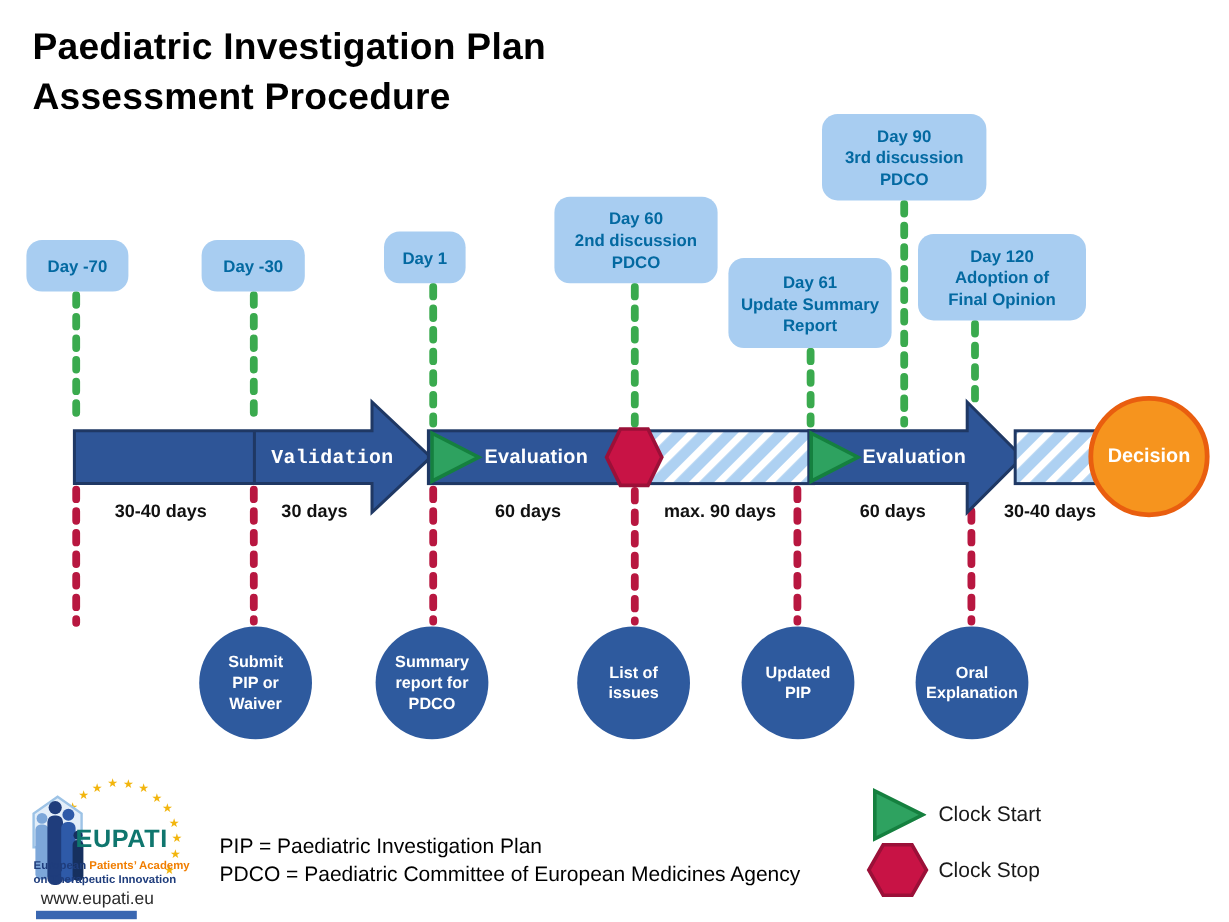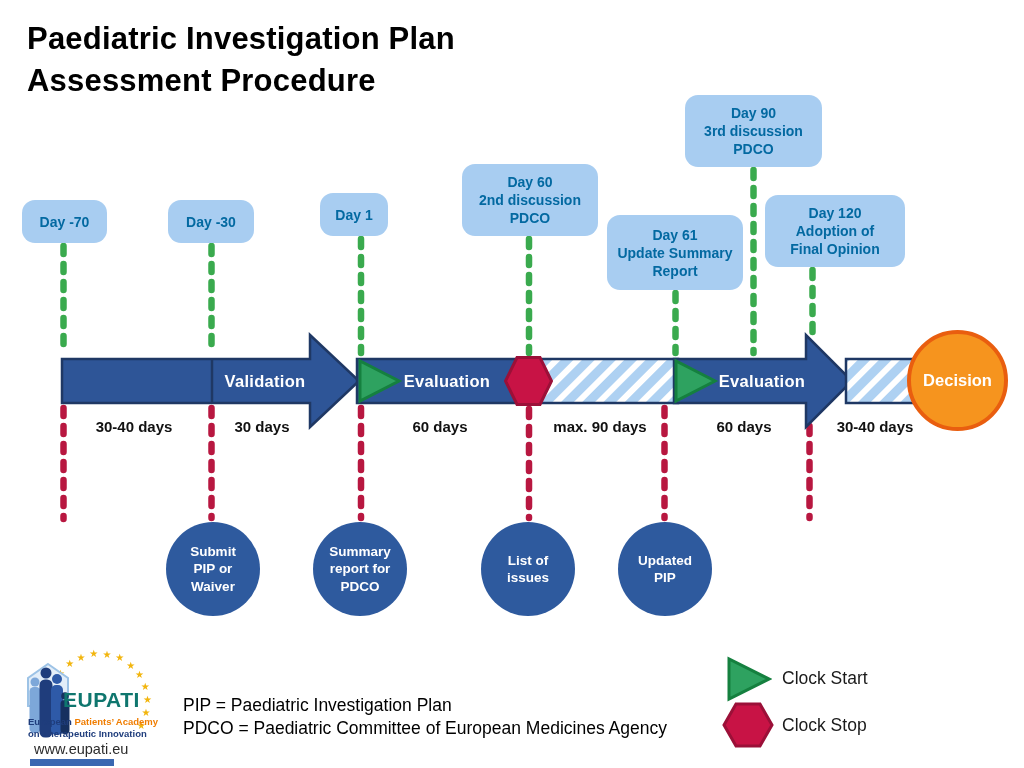--- a/index.html
+++ b/index.html
@@ -27,21 +27,21 @@
   .ms3{left:320px;top:193px;width:68px;height:43px;}
   .ms4{left:462px;top:164px;width:136px;height:72px;}
   .ms5{left:607px;top:215px;width:136px;height:75px;}
   .ms6{left:685px;top:95px;width:137px;height:72px;}
   .ms7{left:765px;top:195px;width:140px;height:72px;}
   
   .phase{
     z-index:3;color:#ffffff;font-size:16.5px;font-weight:bold;transform:translateX(-50%);
     top:372px;letter-spacing:0.3px;
   }
-  .ph-validation{left:265px;}
+  .ph-validation{left:277px;font-family:Liberation Mono, monospace;}
   .ph-eval1{left:447px;}
   .ph-eval2{left:762px;}
   
   .dur{
     z-index:2;color:#111;font-size:15px;font-weight:bold;top:418px;transform:translateX(-50%);
     white-space:nowrap;
   }
   .d1{left:134px;}.d2{left:262px;}.d3{left:440px;}.d4{left:600px;}.d5{left:744px;}.d6{left:875px;}
   
   .decision{
@@ -166,20 +166,22 @@
   <div class="abs circ c2 prewrap">Submit
 PIP or
 Waiver</div>
   <div class="abs circ c3 prewrap">Summary
 report for
 PDCO</div>
   <div class="abs circ c4 prewrap">List of
 issues</div>
   <div class="abs circ c5 prewrap">Updated
 PIP</div>
+  <div class="abs circ c6 prewrap">Oral
+Explanation</div>
 
   <svg class="abs legend-icon" style="left:726px;top:656px;" width="46" height="46">
     <polygon points="3,3 3,43 43,23" fill="#2ea260" stroke="#15803f" stroke-width="3"></polygon>
   </svg>
   <div class="abs legend-label ll1">Clock Start</div>
   <svg class="abs legend-icon" style="left:721px;top:701px;" width="54" height="48">
     <polygon points="15,3 39,3 51,24 39,45 15,45 3,24" fill="#c81345" stroke="#9b1038" stroke-width="3"></polygon>
   </svg>
   <div class="abs legend-label ll2">Clock Stop</div>
 

